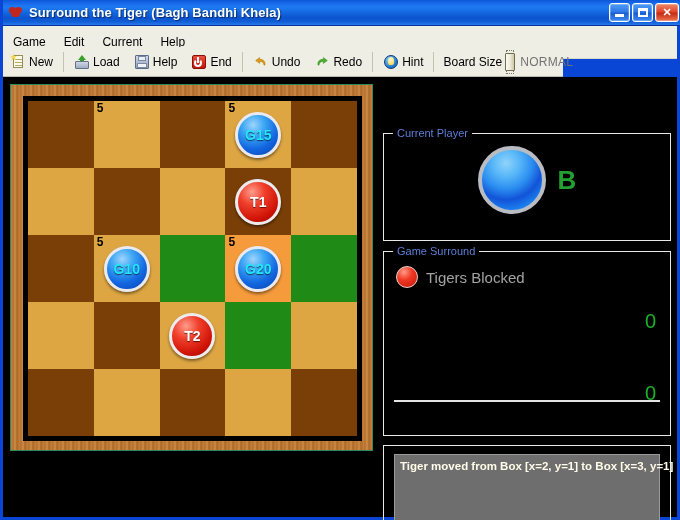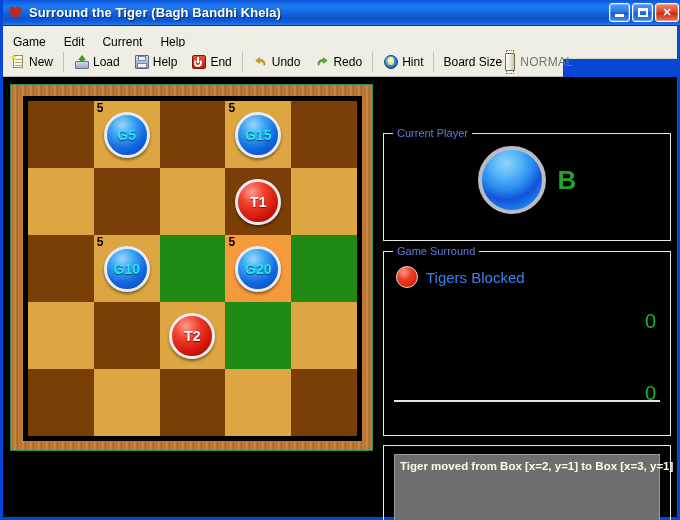--- a/index.html
+++ b/index.html
@@ -224,21 +224,21 @@
   #gb-stats { left:0; top:122px; width:288px; height:185px; }
   .stat-row { position:absolute; left:12px; display:flex; align-items:center; gap:8px; }
   .stat-dot { width:22px; height:22px; border-radius:50%; flex:0 0 auto;
      box-shadow:0 1px 2px rgba(0,0,0,.6); }
   .stat-dot.red {
      border:1px solid #f0d2c9;
      background:radial-gradient(circle at 35% 25%, #ff9a88 0%, #ef3a25 40%, #c01405 100%); }
   .stat-dot.blue {
      border:1px solid #dfe6f2;
      background:radial-gradient(circle at 35% 25%, #a9ddfc 0%, #3fa5f3 40%, #0d49c6 100%); }
-  .stat-label { color:#3b82f6; font-size:15px; white-space:nowrap; }
+  .stat-label { color:#a3a3a3; font-size:15px; white-space:nowrap; }
   .stat-value { position:absolute; right:14px; color:#19b32a; font-size:20px; font-weight:normal; }
   #divider { position:absolute; left:10px; right:10px; top:148px; height:2px; background:#e4e4e4; }
 
   #gb-log { left:0; top:316px; width:288px; height:112px; }
   #log-box {
     position:absolute; left:10px; top:8px; right:10px; bottom:12px;
     background:#6e6e6e; border:1px solid #9a9a9a;
   }
   #log-text {
     color:#fffbe8; font-size:11.5px; font-weight:bold; padding:4px 5px;
@@ -353,21 +353,20 @@
 
   <div id="client">
 
     <div id="board-outer">
       <div id="board-frame">
         <div id="board-black">
           <div id="grid">
               <div class="cell dark"></div>
               <div class="cell light">
                 <div class="count">5</div>
-                <div class="piece goat">G5</div>
               </div>
               <div class="cell dark"></div>
               <div class="cell light">
                 <div class="count">5</div>
                 <div class="piece goat">G15</div>
               </div>
               <div class="cell dark"></div>
               <div class="cell light"></div>
               <div class="cell dark"></div>
               <div class="cell light"></div>

